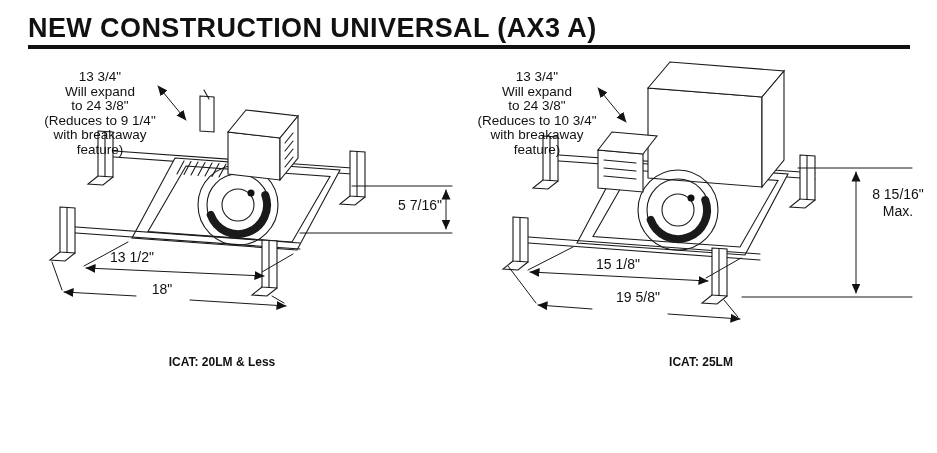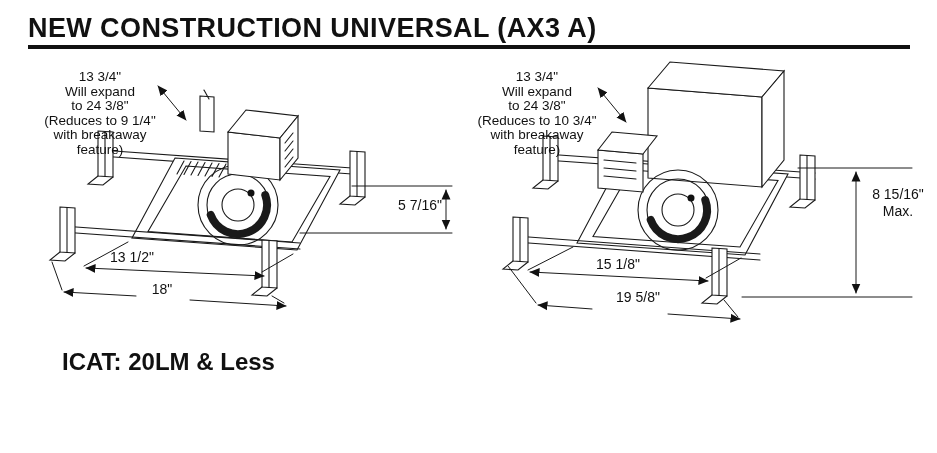--- a/index.html
+++ b/index.html
@@ -16,21 +16,21 @@
   .note{position:absolute;text-align:center;font-size:13.5px;line-height:14.6px;}
   .note-left{left:33px;top:70px;width:134px;}
   .note-right{left:467px;top:70px;width:140px;}
   .dim{position:absolute;font-size:14px;white-space:nowrap;}
   .dim-lh{left:380px;top:197px;width:62px;text-align:right;}
   .dim-lw1{left:90px;top:249px;width:84px;text-align:center;}
   .dim-lw2{left:140px;top:281px;width:44px;text-align:center;}
   .dim-rh{left:862px;top:186px;width:72px;text-align:center;line-height:17px;}
   .dim-rw1{left:576px;top:256px;width:84px;text-align:center;}
   .dim-rw2{left:596px;top:289px;width:84px;text-align:center;}
-  .caption{position:absolute;font-weight:bold;font-size:24px;line-height:24px;}
+  .caption{position:absolute;font-weight:bold;font-size:12px;line-height:24px;text-align:center;}
   .caption-left{left:62px;top:350px;width:320px;}
   .caption-right{left:561px;top:350px;width:280px;}
 </style>
 </head>
 <body>
 
 <div class="canvas">
 
   <div class="title">NEW CONSTRUCTION UNIVERSAL (AX3 A)</div>
   <div class="title-rule"></div>
@@ -220,14 +220,17 @@
   <div class="dim dim-rh">
     <div>8 15/16"</div>
     <div>Max.</div>
   </div>
   <div class="dim dim-rw1">15 1/8"</div>
   <div class="dim dim-rw2">19 5/8"</div>
 
   <div class="caption caption-left">
     <div>ICAT: 20LM &amp; Less</div>
   </div>
+  <div class="caption caption-right">
+    <div>ICAT: 25LM</div>
+  </div>
 
 </div>
 
 </body></html>

